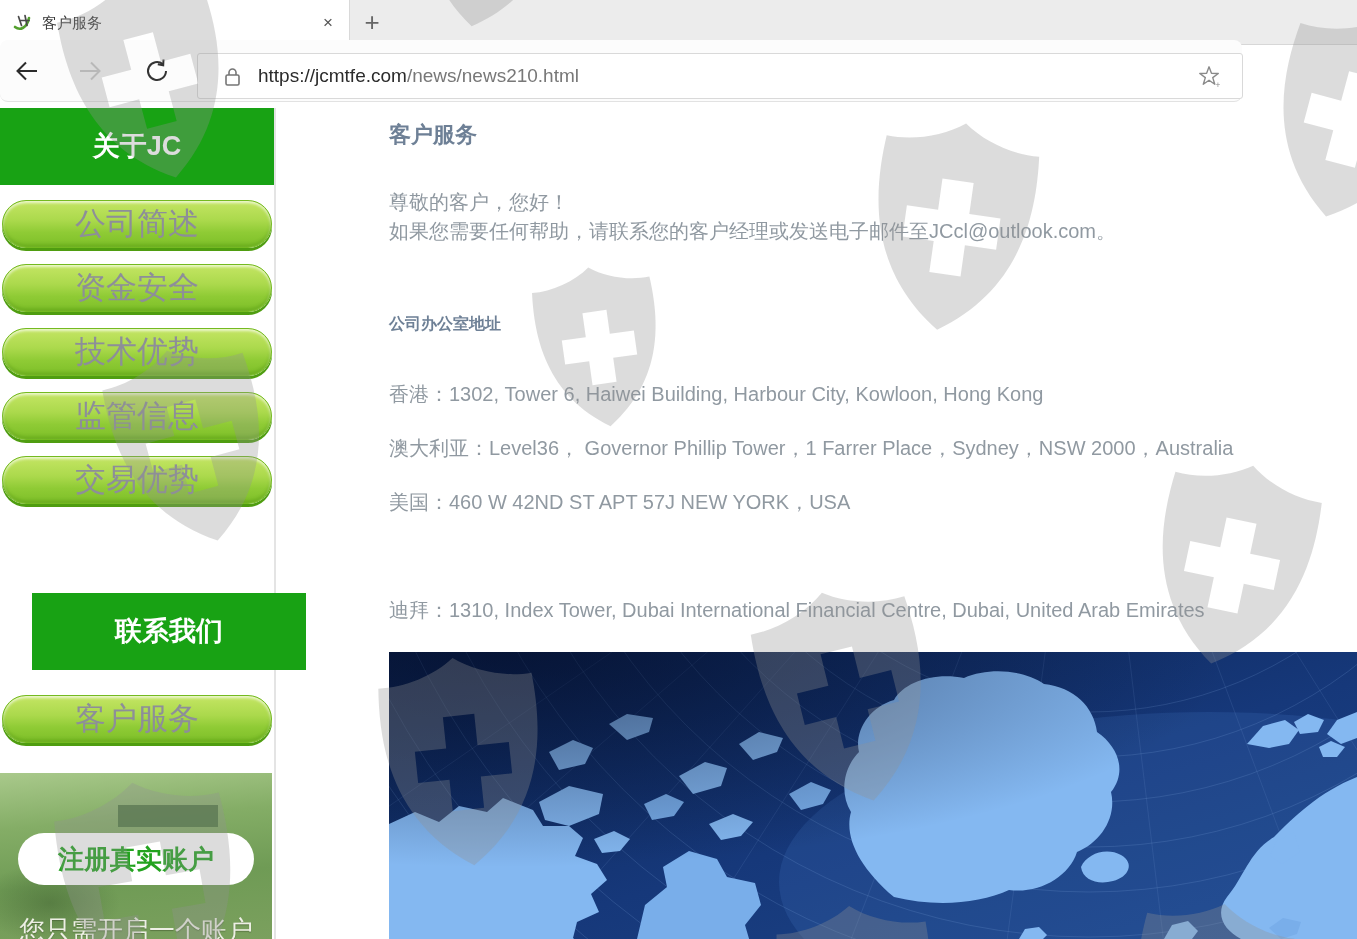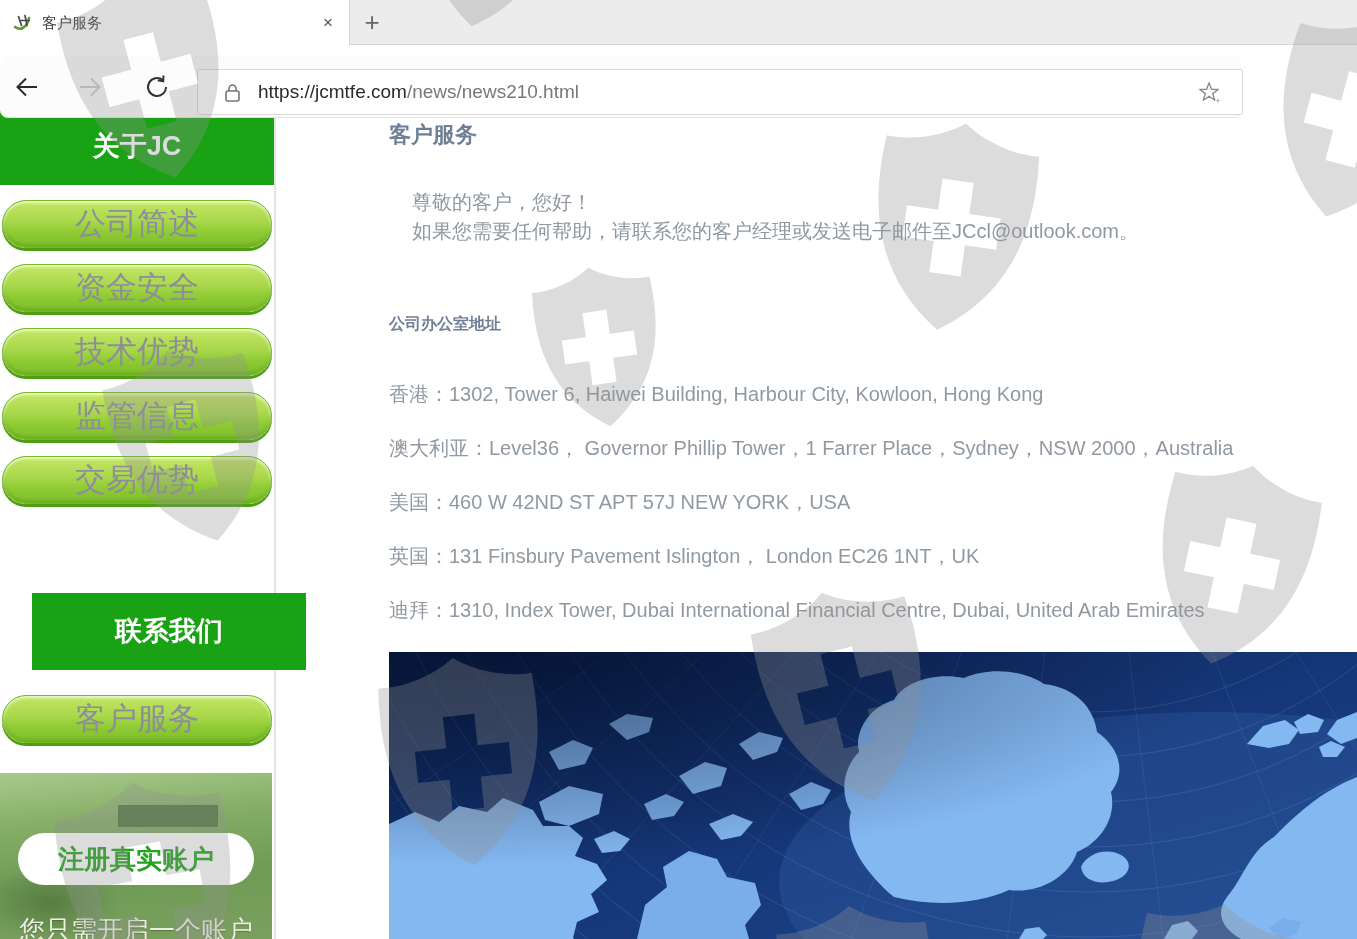--- a/index.html
+++ b/index.html
@@ -11,21 +11,21 @@
   .abs { position:absolute; }
 
   
   .tabbar { left:0; top:0; width:1357px; height:45px; background:#ececec; border-bottom:1px solid #d7d7d7; z-index:5; }
   .tab { left:0; top:0; width:350px; height:46px; background:#ffffff; border-right:1px solid #d9d9d9; z-index:6; }
   .tab-favicon { left:12px; top:12px; width:21px; height:21px; }
   .tab-title { left:42px; top:0; height:45px; line-height:45px; font-size:15px; color:#3a3a3a; white-space:nowrap; }
   .tab-close { left:312px; top:0; width:32px; height:45px; line-height:45px; text-align:center; font-size:17px; color:#555; cursor:default; }
   .newtab { left:356px; top:7px; width:32px; height:32px; line-height:30px; text-align:center; font-size:26px; font-weight:300; color:#666; z-index:6; }
 
-  .navbar { left:0; top:56px; width:1242px; height:62px; background:#fcfcfc; border-bottom:1px solid #e2e2e2; z-index:5;border-radius:8px; }
+  .navbar { left:0; top:40px; width:1242px; height:62px; background:#fcfcfc; border-bottom:1px solid #e2e2e2; z-index:5;border-radius:8px; }
   .nav-ic { top:17px; width:28px; height:28px; }
   .urlbar { left:197px; top:13px; right:-1px; height:46px; background:#ffffff; border:1px solid #d9d9d9; border-radius:3px; }
   .lock { left:26px; top:12px; width:17px; height:21px; }
   .urltext { left:60px; top:0; height:44px; line-height:44px; font-size:19px; white-space:nowrap; }
   .url-main { color:#2b2b2b; }
   .url-path { color:#787878; }
   .star { right:20px; top:10px; width:25px; height:25px; }
 
   
   .page { left:0; top:108px; width:1357px; height:831px; background:#fff; }
@@ -44,21 +44,21 @@
 
   .promo { left:0; top:773px; width:272px; height:166px; overflow:hidden;
            background:linear-gradient(175deg,#a9c98b 0%, #84ad66 30%, #6f9b55 62%, #7ba05e 100%); }
   .promo-building { left:118px; top:32px; width:100px; height:22px; background:#47713a; opacity:.85; }
   .promo-blotch { left:-20px; top:90px; width:140px; height:80px; background:radial-gradient(closest-side, rgba(40,70,30,.35), transparent); }
   .promo-pill { left:18px; top:60px; width:236px; height:52px; border-radius:26px; background:#ffffff;
                 text-align:center; line-height:52px; font-size:26px; font-weight:bold; color:#23a31f; cursor:pointer; }
   .promo-cap { left:0; top:140px; width:272px; text-align:center; font-size:26px; color:#edefe4; white-space:nowrap; text-shadow:0 1px 1px rgba(60,80,40,.5); }
 
   .c-h1 { left:389px; top:120px; font-size:22px; font-weight:bold; color:#6e8096; white-space:nowrap; }
-  .c-para { left:412px; top:188px; font-size:20px; color:#9099a1; }
+  .c-para { left:389px; top:188px; font-size:20px; color:#9099a1; }
   .c-para div { height:29px; line-height:29px; white-space:nowrap; }
   .c-h2 { left:389px; top:314px; font-size:16px; font-weight:bold; color:#6e8096; white-space:nowrap; }
   .office { left:389px; font-size:20px; color:#9099a1; white-space:nowrap; height:26px; line-height:26px; }
 
   .map { left:389px; top:652px; width:968px; height:287px; }
 
   
   .wm { position:absolute; pointer-events:none; z-index:50; }
 </style>
 </head>
@@ -134,21 +134,20 @@
   <div class="abs c-para" style="top:80px">
     <div>尊敬的客户，您好！</div>
     <div>如果您需要任何帮助，请联系您的客户经理或发送电子邮件至JCcl@outlook.com。</div>
   </div>
 
   <div class="abs c-h2" style="top:206px">公司办公室地址</div>
 
   <div class="abs office" style="top:273px">香港：1302, Tower 6, Haiwei Building, Harbour City, Kowloon, Hong Kong</div>
   <div class="abs office" style="top:327px">澳大利亚：Level36， Governor Phillip Tower，1 Farrer Place，Sydney，NSW 2000，Australia</div>
   <div class="abs office" style="top:381px">美国：460 W 42ND ST APT 57J NEW YORK，USA</div>
-  <div class="abs office" style="top:435px">英国：131 Finsbury Pavement Islington， London EC26 1NT，UK</div>
   <div class="abs office" style="top:489px">迪拜：1310, Index Tower, Dubai International Financial Centre, Dubai, United Arab Emirates</div>
 
   <svg class="abs map" style="top:544px" viewBox="0 0 968 287">
     <defs>
       <linearGradient id="og" x1="0" y1="0" x2="1" y2="1">
         <stop offset="0" stop-color="#0b2350"></stop>
         <stop offset="0.55" stop-color="#16387a"></stop>
         <stop offset="1" stop-color="#1d4587"></stop>
       </linearGradient>
       <radialGradient id="vg" cx="0.12" cy="0" r="0.75">

